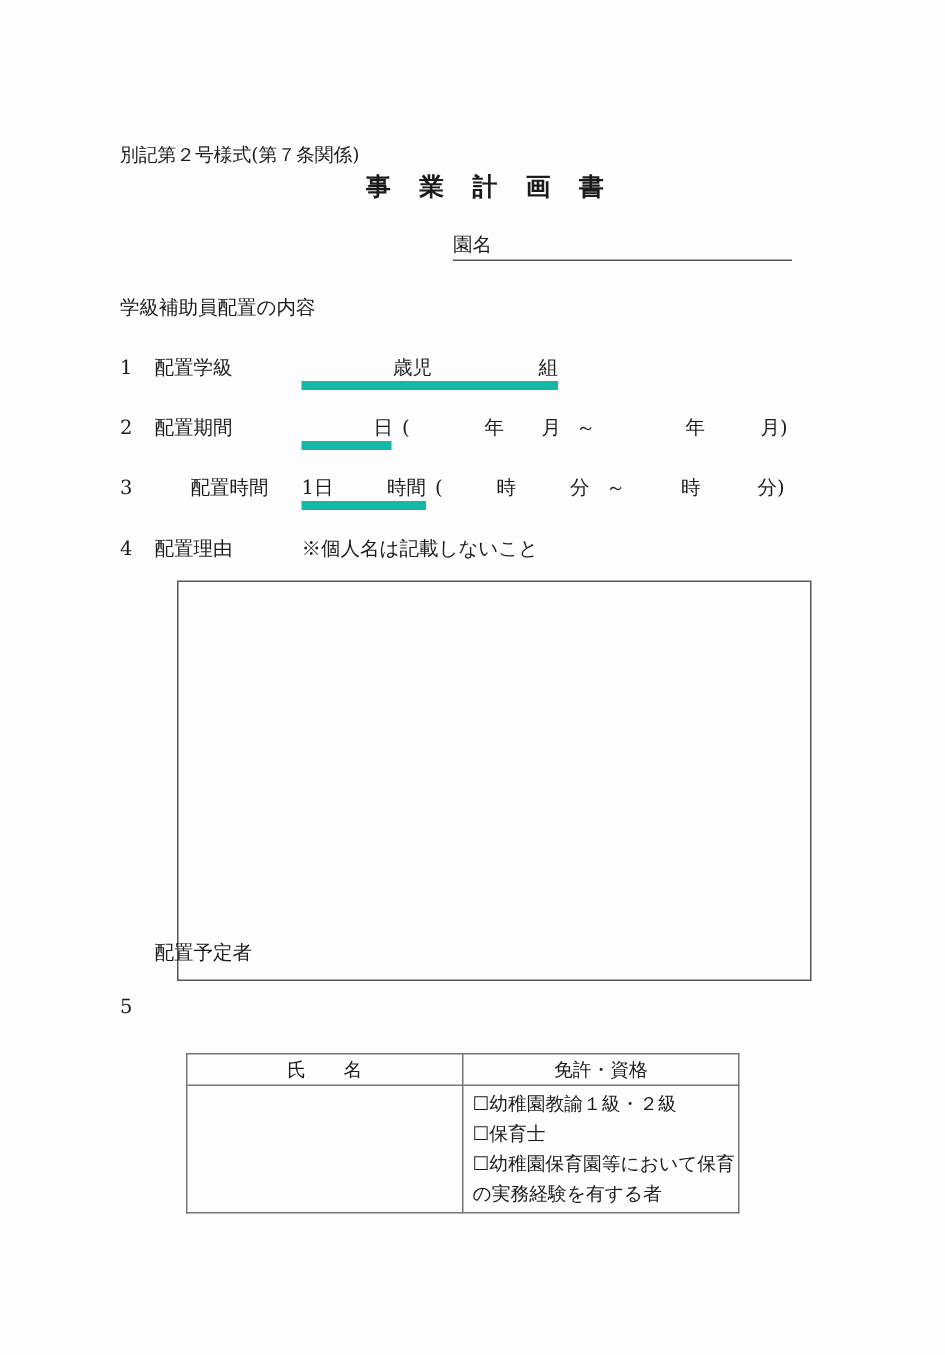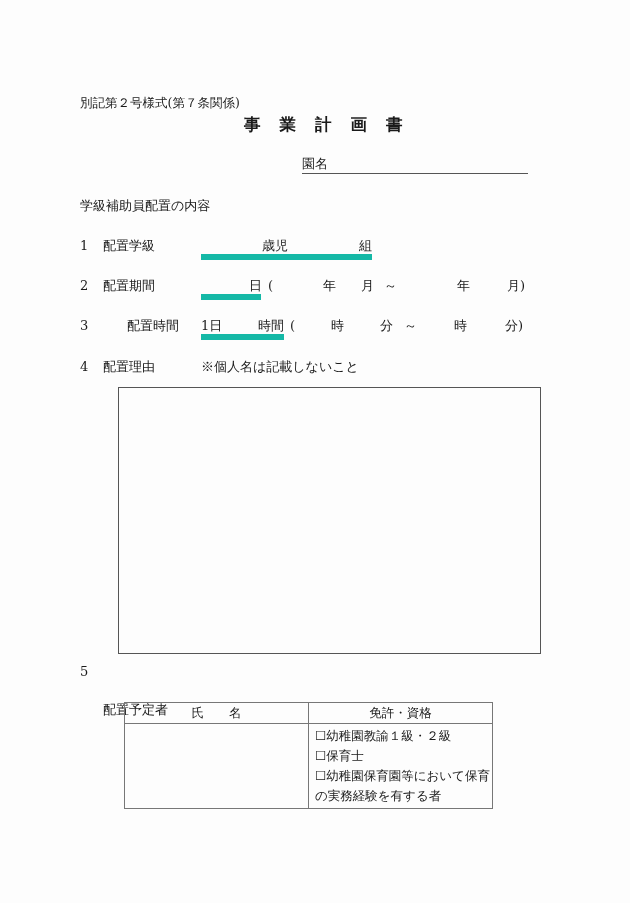--- a/index.html
+++ b/index.html
@@ -124,21 +124,21 @@
 
 <div>
   <span class="row-num" style="top:360px;">4</span>
   <span class="row-label" style="top:360px;">配置理由</span>
   <span class="txt" style="left:201px; top:360px;">※個人名は記載しないこと</span>
   <div class="reason-box"></div>
 </div>
 
 <div>
   <span class="row-num" style="top:665px;">5</span>
-  <span class="row-label" style="top:703px;">配置予定者</span>
+  <span class="row-label" style="top:629px;">配置予定者</span>
 </div>
 
 <table class="staff">
   <thead>
     <tr>
       <th>氏　　名</th>
       <th>免許・資格</th>
     </tr>
   </thead>
   <tbody>

